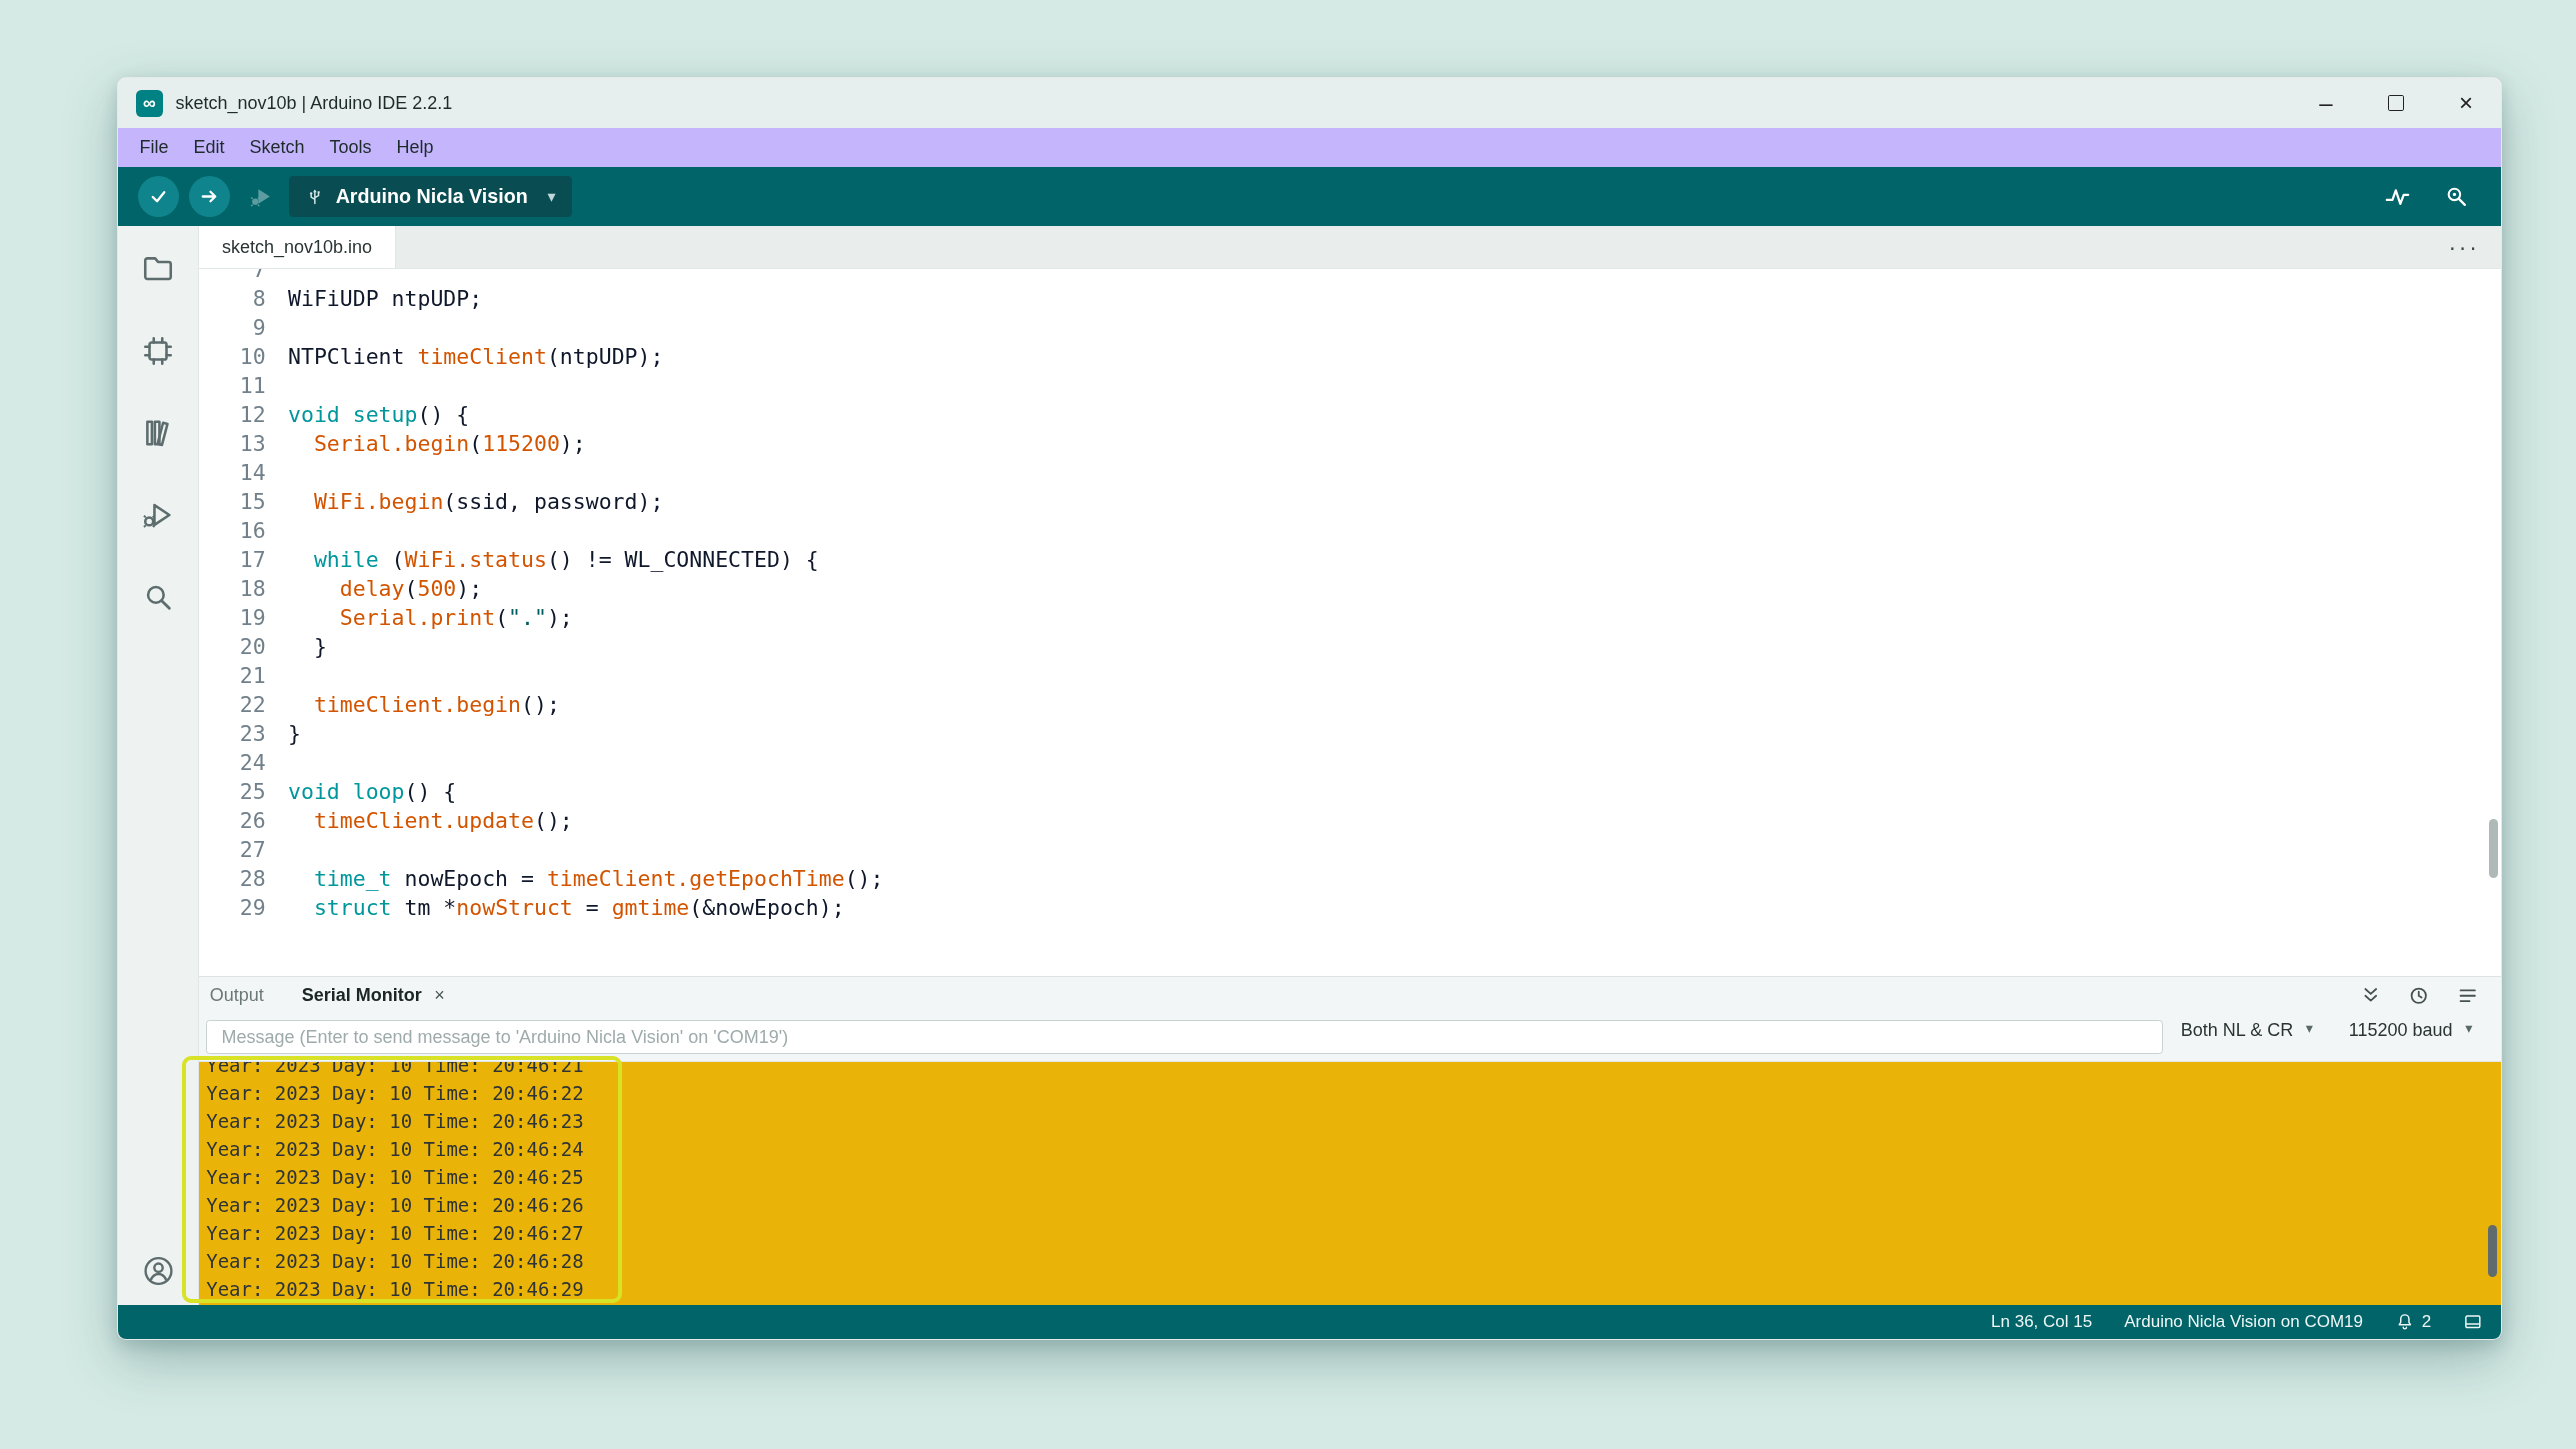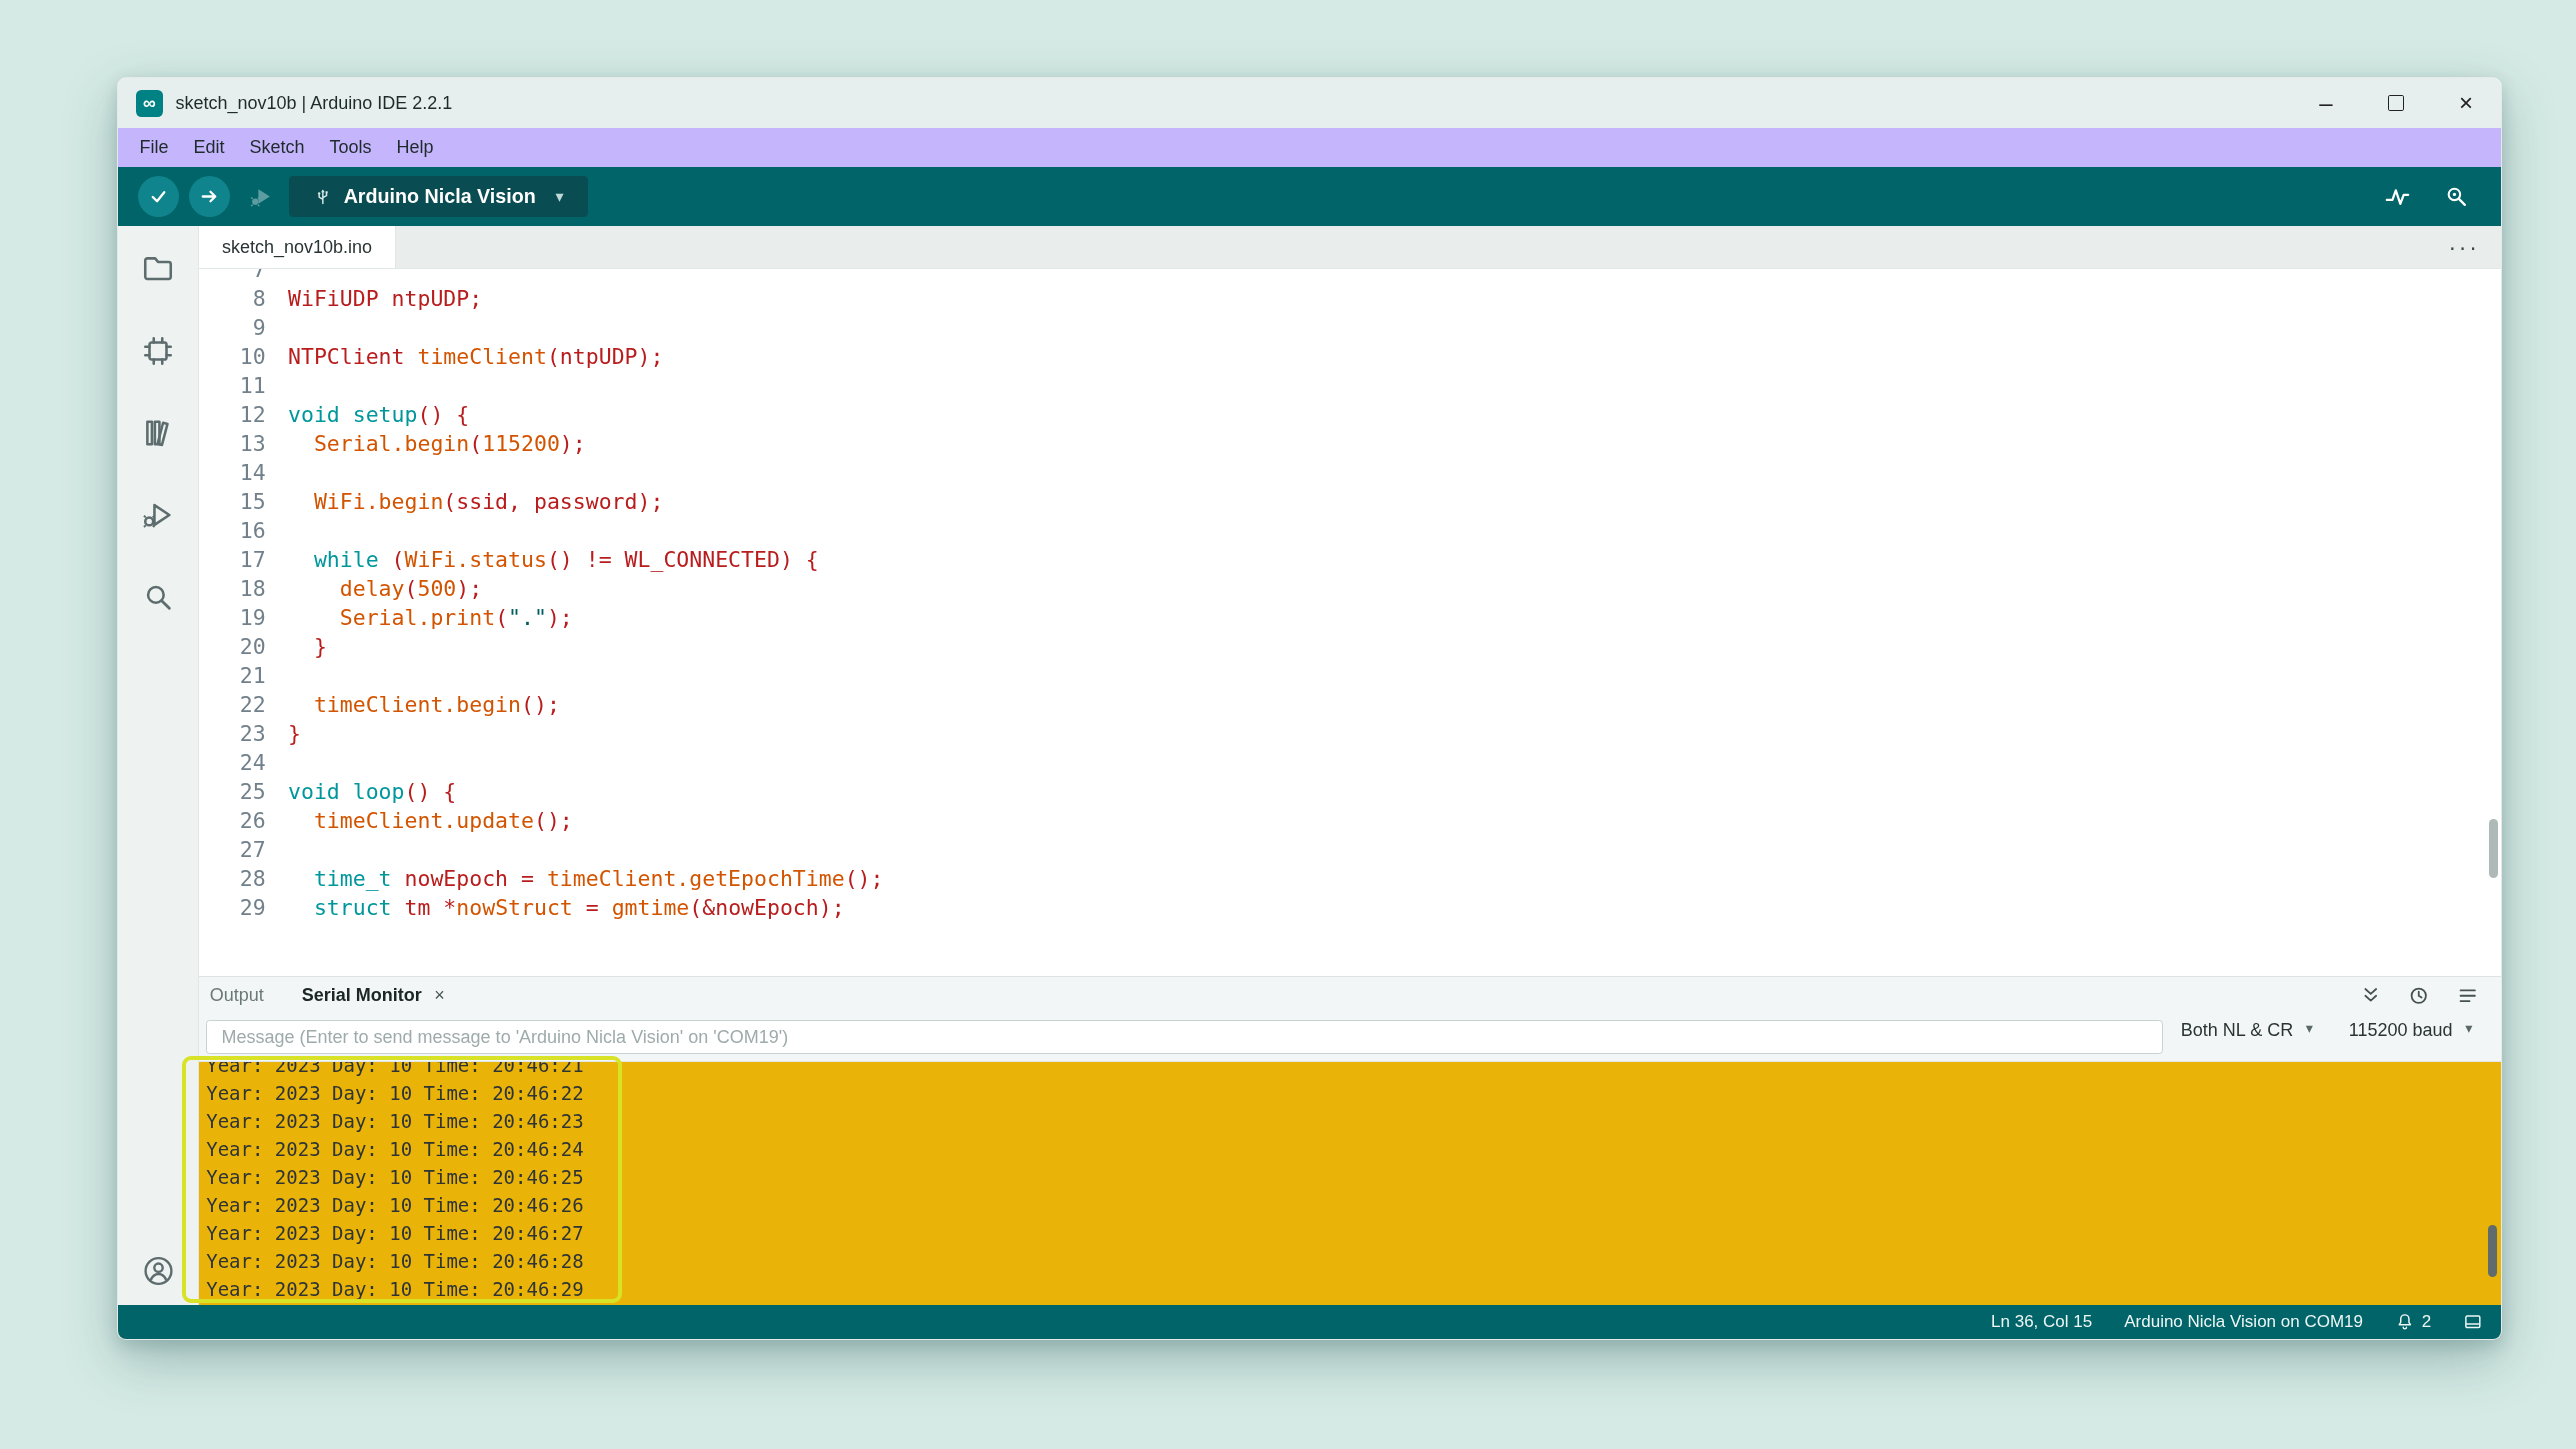--- a/index.html
+++ b/index.html
@@ -27,21 +27,21 @@
   .max-box { width:16px; height:16px; border:1.8px solid #222; border-radius:1.8px; display:inline-block; }
 
   
   .menubar { position:absolute; left:0; top:50px; right:0; height:39px; background:#c4b5fd; display:flex; align-items:center; padding-left:9px; }
   .menu-item { padding:0 12.5px; font-size:18px; color:#1f2b2b; height:100%; display:flex; align-items:center; }
 
   
   .toolbar { position:absolute; left:0; top:89px; right:0; height:59px; background:#006468; display:flex; align-items:center; padding:0 19.7px; }
   .tool-circle { width:41px; height:41px; border-radius:50%; background:#10848d; display:flex; align-items:center; justify-content:center; margin-right:10.7px; flex:0 0 auto; }
   .debug-btn { width:41px; height:41px; display:flex; align-items:center; justify-content:center; margin-right:7.2px; opacity:.55; flex:0 0 auto; }
-  .board-select { display:flex; align-items:center; background:#094c52; border-radius:4.5px; padding:0 24px; height:41px; color:#fff; }
+  .board-select { display:flex; align-items:center; background:#094c52; border-radius:4.5px; padding:0 16px; height:41px; color:#fff; }
   .board-label { font-size:19.7px; font-weight:bold; margin-left:10.7px; white-space:nowrap; }
   .board-caret { color:#bfd8d9; font-size:16px; margin-left:19.7px; }
   .toolbar-right { margin-left:auto; display:flex; gap:16px; padding-right:3.6px; }
   .tool-icon-btn { width:43px; height:43px; display:flex; align-items:center; justify-content:center; }
 
   
   .activitybar { position:absolute; left:0; top:148px; width:81px; bottom:34px; background:#eef3f2; border-right:0.9px solid #e0e7e6; }
   .activity-icons { display:flex; flex-direction:column; align-items:center; padding-top:23px; gap:43px; }
   .activity-btn { width:39px; height:39px; display:flex; align-items:center; justify-content:center; }
   .account-btn { position:absolute; bottom:14.3px; left:50%; transform:translateX(-50%); width:39px; height:39px; display:flex; align-items:center; justify-content:center; }
@@ -52,21 +52,21 @@
   .tabbar { position:absolute; top:0; left:0; right:0; height:43px; background:#e9eeed; border-bottom:0.9px solid #e1e8e7; display:flex; }
   .editor-tab { background:#ffffff; padding:0 23px; display:flex; align-items:center; font-size:18px; color:#2a3333; border-right:0.9px solid #dfe6e5; }
   .tab-actions { margin-left:auto; display:flex; align-items:center; padding-right:21.5px; color:#3c4747; font-size:23px; letter-spacing:2.7px; }
 
   
   .editor { position:absolute; top:43px; left:0; right:0; height:707px; background:#fff; overflow:hidden; }
   .code-lines { position:absolute; top:-14.3px; left:0; right:14.3px; font-family:"DejaVu Sans Mono", monospace; font-size:21.5px; line-height:29px; }
   .code-line { display:flex; white-space:pre; height:29px; }
   .gutter { flex:0 0 89px; text-align:right; padding-right:22.4px; color:#71808a; }
   .code { white-space:pre; }
-  .tk-p { color:#b91c1c; }
+  .tk-p { color:#0f172a; }
   .tk-k { color:#00979c; }
   .tk-f { color:#d35400; }
   .tk-n { color:#d35400; }
   .tk-s { color:#005c5f; }
   .editor-scrollbar { position:absolute; right:0; top:0; width:14.3px; bottom:0; }
   .editor-thumb { position:absolute; right:2.7px; top:550px; width:9px; height:59px; background:#aeb9b8; border-radius:4.5px; }
 
   
   .panel-header { position:absolute; top:750px; height:38px; left:0; right:0; background:#f3f6f6; border-top:0.9px solid #dde4e3;
                   display:flex; align-items:center; padding:0 23px 0 10.7px; font-size:18px; }

